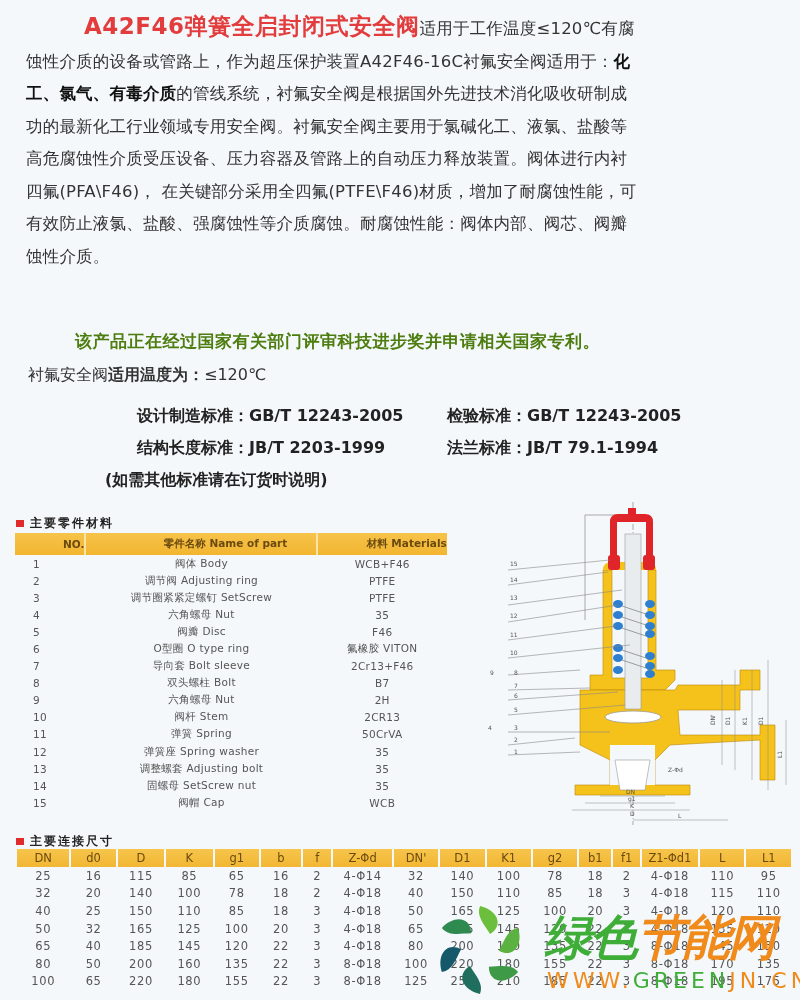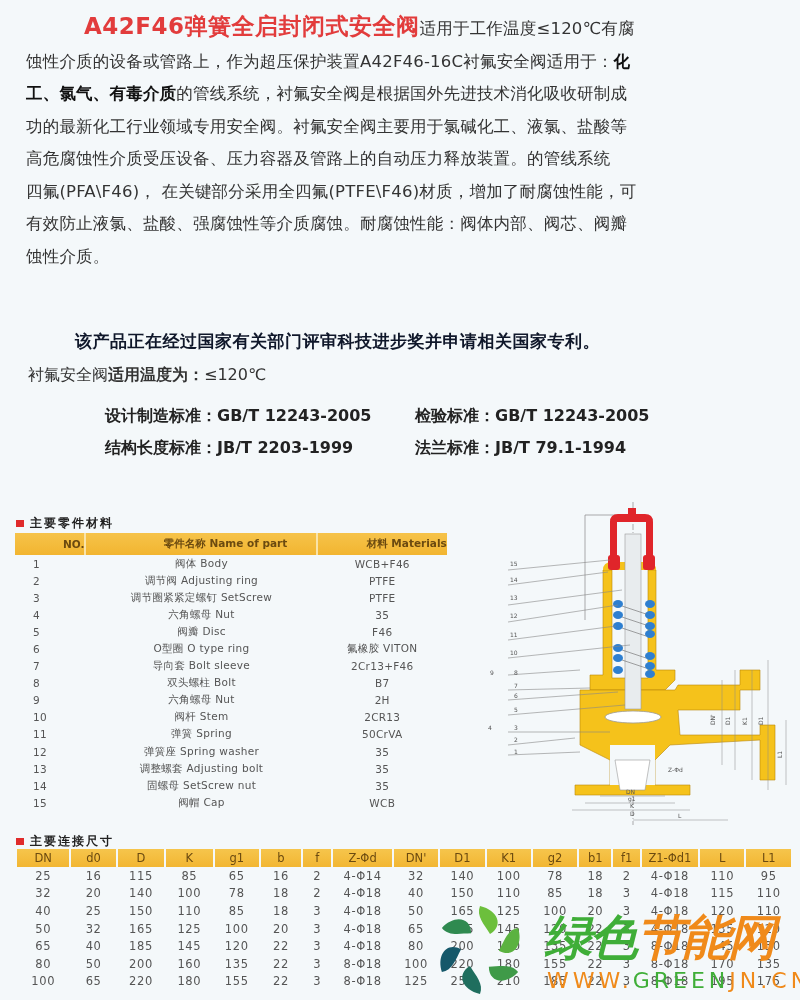--- a/index.html
+++ b/index.html
@@ -19,36 +19,36 @@
     letter-spacing: 0.2px;
   }
   .intro .line { display: block; white-space: nowrap; }
   .title {
     color: #e23c3c; font-weight: bold; font-size: 23px;
     margin-left: 58px; letter-spacing: 0.5px;
   }
   .bold { font-weight: bold; color: #111; }
   .notice {
     position: absolute; left: 75px; top: 330px;
-    font-size: 17px; font-weight: bold; color: #0f172a; white-space: nowrap;
+    font-size: 17px; font-weight: bold; color: #4d7c0f; white-space: nowrap;
     letter-spacing: 0.5px;
     text-align: right;
   }
   .temp-line {
     position: absolute; left: 28px; top: 365px;
     font-size: 16px; color: #333; white-space: nowrap;
   }
   .temp-line b { font-weight: bold; }
   .std-grid {
     position: absolute; left: 105px; top: 400px;
     font-size: 16px; font-weight: bold; color: #222;
   }
   .std-row { display: flex; height: 32px; align-items: center; white-space: nowrap; }
   .std-cell { display: inline-block; }
-  .std-cell.c1 { width: 310px; }
+  .std-cell.c1 { width: 310px; margin-left: 32px; }
   .std-note { height: 32px; display: flex; align-items: center; }
 
   
   .section-h {
     position: absolute; left: 16px; font-size: 12px; font-weight: bold;
     color: #222; display: flex; align-items: center; letter-spacing: 2px;
   }
   .section-h .sq { width: 8px; height: 7px; background: #e02b2b; margin-right: 6px; display: inline-block; }
 
   
@@ -98,41 +98,42 @@
 </head>
 <body>
 
 <div class="page">
 
   <div class="intro">
     <span class="line"><span class="title">A42F46弹簧全启封闭式安全阀</span><span>适用于工作温度≤120℃有腐</span></span>
     <span class="line"><span>蚀性介质的设备或管路上，作为超压保护装置A42F46-16C衬氟安全阀适用于：</span><span class="bold">化</span></span>
     <span class="line"><span class="bold">工、氯气、有毒介质</span><span>的管线系统，衬氟安全阀是根据国外先进技术消化吸收研制成</span></span>
     <span class="line">功的最新化工行业领域专用安全阀。衬氟安全阀主要用于氯碱化工、液氯、盐酸等</span>
-    <span class="line">高危腐蚀性介质受压设备、压力容器及管路上的自动压力释放装置。的管线系统</span>
+    <span class="line">高危腐蚀性介质受压设备、压力容器及管路上的自动压力释放装置。阀体进行内衬</span>
     <span class="line">四氟(PFA\F46)， 在关键部分采用全四氟(PTFE\F46)材质，增加了耐腐蚀性能，可</span>
     <span class="line">有效防止液氯、盐酸、强腐蚀性等介质腐蚀。耐腐蚀性能：阀体内部、阀芯、阀瓣</span>
     <span class="line">蚀性介质。</span>
   </div>
 
   <div class="notice">该产品正在经过国家有关部门评审科技进步奖并申请相关国家专利。</div>
 
   <div class="temp-line">
     <span>衬氟安全阀</span><b>适用温度为：</b><span>≤120℃</span>
   </div>
 
   <div class="std-grid">
     <div class="std-row">
       <span class="std-cell c1"><span>设计制造标准：</span><span>GB/T 12243-2005</span></span>
       <span class="std-cell"><span>检验标准：</span><span>GB/T 12243-2005</span></span>
     </div>
     <div class="std-row">
       <span class="std-cell c1"><span>结构长度标准：</span><span>JB/T 2203-1999</span></span>
       <span class="std-cell"><span>法兰标准：</span><span>JB/T 79.1-1994</span></span>
     </div>
+    <div class="std-note">(如需其他标准请在订货时说明)</div>
   </div>
 
   <div class="section-h" style="top:515px;">
     <span class="sq"></span>
     <span>主要零件材料</span>
   </div>
 
   <table class="parts">
     <thead>
       <tr>

